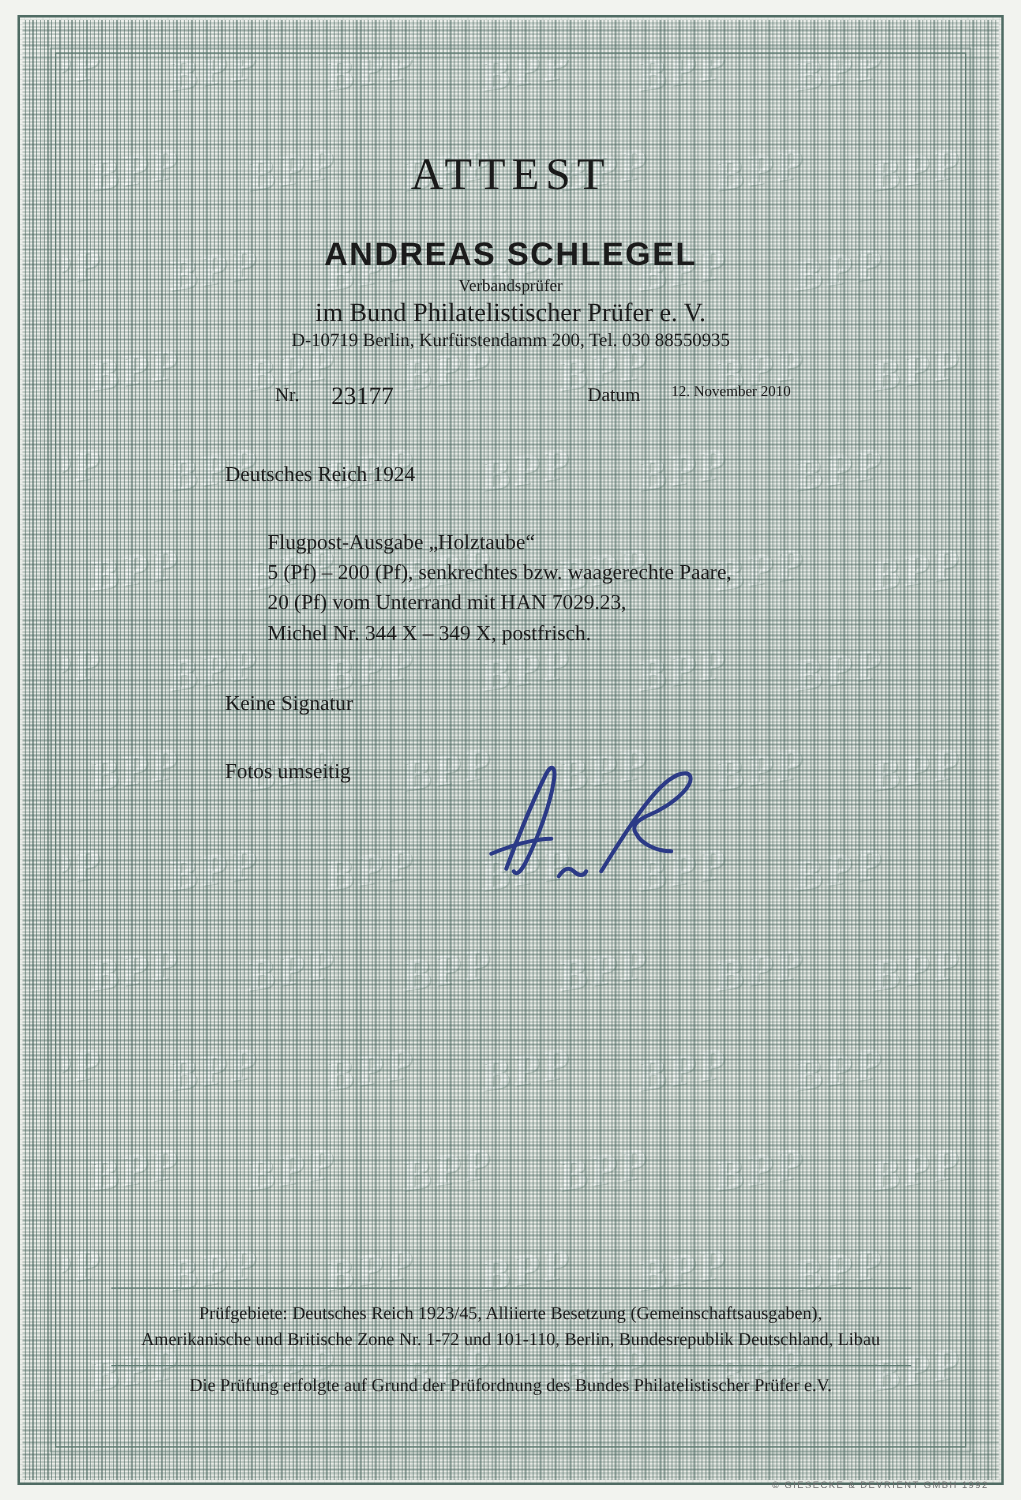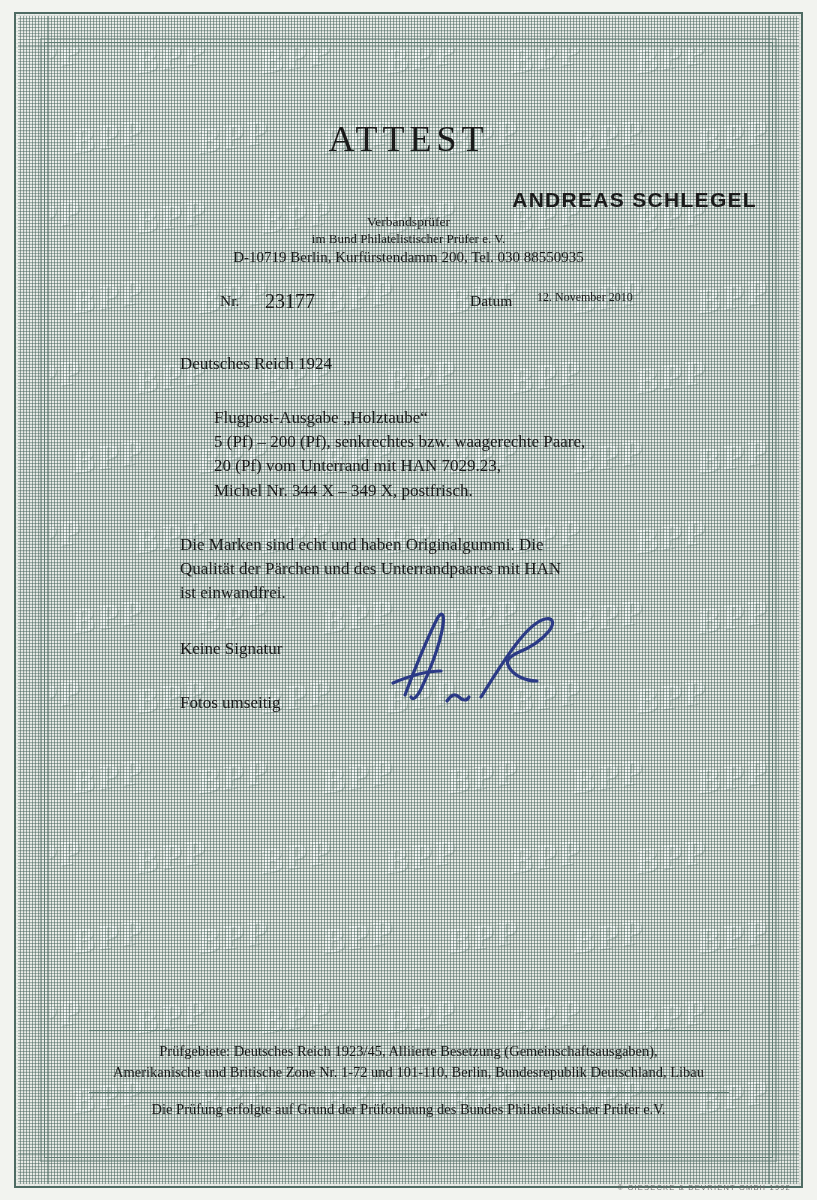--- a/index.html
+++ b/index.html
@@ -137,35 +137,35 @@
   .doc-title {
     text-align: center;
     font-size: 36px;
     letter-spacing: 5px;
     margin-top: 58px;
     color: #1a1a1a;
     font-family: "Liberation Serif", serif;
   }
 
   .expert-name {
-    text-align: right;
-    font-size: 21px;
+    text-align: center;
+    font-size: 26px;
     font-weight: bold;
     letter-spacing: 1.3px;
     margin-top: 28px;
     font-family: "Liberation Sans", sans-serif;
   }
   .expert-role {
     text-align: center;
     font-size: 13.5px;
     margin-top: 2px;
   }
   .expert-assoc {
     text-align: center;
-    font-size: 13px;
+    font-size: 21px;
     margin-top: 1px;
   }
   .expert-addr {
     text-align: center;
     font-size: 15px;
     margin-top: 2px;
   }
 
   .meta-row {
     position: relative;
@@ -355,25 +355,20 @@
     <div class="body-block">
       <div class="b-country">Deutsches Reich 1924</div>
 
       <div class="b-issue">
         <div>Flugpost-Ausgabe „Holztaube“</div>
         <div>5 (Pf) – 200 (Pf), senkrechtes bzw. waagerechte Paare,</div>
         <div>20 (Pf) vom Unterrand mit HAN 7029.23,</div>
         <div>Michel Nr. 344 X – 349 X, postfrisch.</div>
       </div>
 
-      <div class="b-desc">
-        <div>Die Marken sind echt und haben Originalgummi. Die</div>
-        <div>Qualität der Pärchen und des Unterrandpaares mit HAN</div>
-        <div>ist einwandfrei.</div>
-      </div>
 
       <div class="b-signature">Keine Signatur</div>
       <div class="b-photos">Fotos umseitig</div>
     </div>
 
     <svg class="sig-mark" viewBox="0 0 190 110" xmlns="http://www.w3.org/2000/svg">
       <g fill="none" stroke="#2b3a86" stroke-width="3.2" stroke-linecap="round" stroke-linejoin="round">
         <path d="M20 90 C32 58, 44 30, 52 14 C56 6, 60 8, 58 20 C55 40, 44 68, 36 84 C32 92, 28 96, 26 92"></path>
         <path d="M8 78 C22 72, 42 66, 56 66"></path>
         <path d="M62 96 C66 90, 70 88, 74 92 C78 96, 82 96, 84 92"></path>

